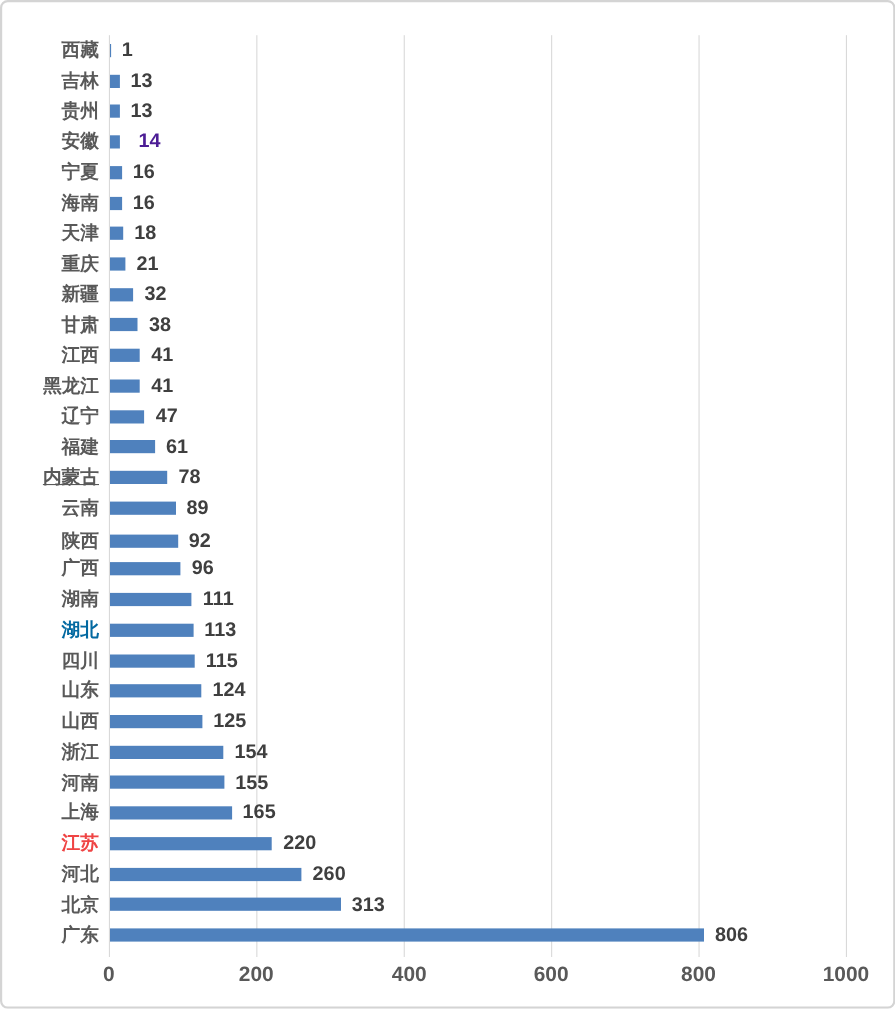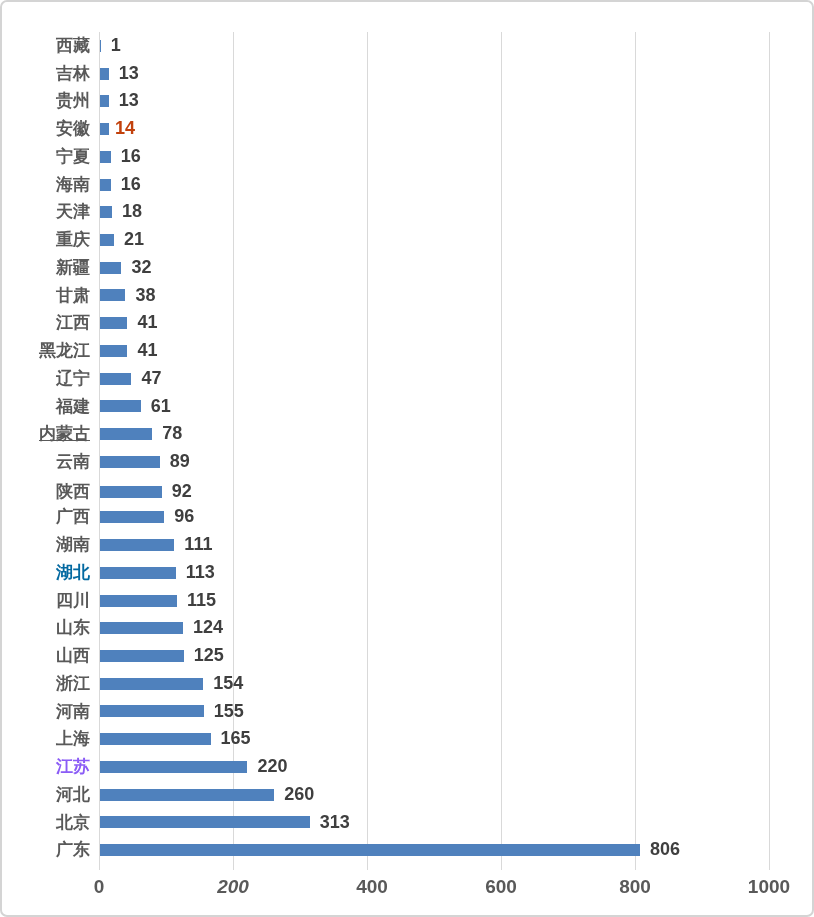--- a/index.html
+++ b/index.html
@@ -85,21 +85,21 @@
         <div class="val-label" style="left: 116.71px; line-height: 27.7333px; color: rgb(63, 63, 63);">13</div>
       </div>
       <div class="row" style="top: 85.4667px; height: 27.7333px;">
         <div class="cat-label" style="width: 88px; line-height: 27.7333px; color: rgb(89, 89, 89);">贵州</div>
         <div class="bar" style="left: 98px; width: 8.71px; top: 7.86667px; background: rgb(79, 129, 189);"></div>
         <div class="val-label" style="left: 116.71px; line-height: 27.7333px; color: rgb(63, 63, 63);">13</div>
       </div>
       <div class="row" style="top: 113.2px; height: 27.7333px;">
         <div class="cat-label" style="width: 88px; line-height: 27.7333px; color: rgb(89, 89, 89);">安徽</div>
         <div class="bar" style="left: 98px; width: 9.38px; top: 7.86667px; background: rgb(79, 129, 189);"></div>
-        <div class="val-label" style="left: 113px; line-height: 27.7333px; color: #c2410c;">14</div>
+        <div class="val-label" style="left: 124px; line-height: 27.7333px; color: #4c1d95;">14</div>
       </div>
       <div class="row" style="top: 140.933px; height: 27.7333px;">
         <div class="cat-label" style="width: 88px; line-height: 27.7333px; color: rgb(89, 89, 89);">宁夏</div>
         <div class="bar" style="left: 98px; width: 10.72px; top: 7.86667px; background: rgb(79, 129, 189);"></div>
         <div class="val-label" style="left: 118.72px; line-height: 27.7333px; color: rgb(63, 63, 63);">16</div>
       </div>
       <div class="row" style="top: 168.667px; height: 27.7333px;">
         <div class="cat-label" style="width: 88px; line-height: 27.7333px; color: rgb(89, 89, 89);">海南</div>
         <div class="bar" style="left: 98px; width: 10.72px; top: 7.86667px; background: rgb(79, 129, 189);"></div>
         <div class="val-label" style="left: 118.72px; line-height: 27.7333px; color: rgb(63, 63, 63);">16</div>
@@ -198,39 +198,39 @@
         <div class="cat-label" style="width: 88px; line-height: 27.7333px; color: rgb(89, 89, 89);">河南</div>
         <div class="bar" style="left: 98px; width: 103.85px; top: 7.86667px; background: rgb(79, 129, 189);"></div>
         <div class="val-label" style="left: 211.85px; line-height: 27.7333px; color: rgb(63, 63, 63);">155</div>
       </div>
       <div class="row" style="top: 723.333px; height: 27.7333px;">
         <div class="cat-label" style="width: 88px; line-height: 27.7333px; color: rgb(89, 89, 89);">上海</div>
         <div class="bar" style="left: 98px; width: 110.55px; top: 7.86667px; background: rgb(79, 129, 189);"></div>
         <div class="val-label" style="left: 218.55px; line-height: 27.7333px; color: rgb(63, 63, 63);">165</div>
       </div>
       <div class="row" style="top: 751.067px; height: 27.7333px;">
-        <div class="cat-label" style="width: 88px; line-height: 27.7333px; color: #8b5cf6;">江苏</div>
+        <div class="cat-label" style="width: 88px; line-height: 27.7333px; color: #ef4444;">江苏</div>
         <div class="bar" style="left: 98px; width: 147.4px; top: 7.86667px; background: rgb(79, 129, 189);"></div>
         <div class="val-label" style="left: 255.4px; line-height: 27.7333px; color: rgb(63, 63, 63);">220</div>
       </div>
       <div class="row" style="top: 778.8px; height: 27.7333px;">
         <div class="cat-label" style="width: 88px; line-height: 27.7333px; color: rgb(89, 89, 89);">河北</div>
         <div class="bar" style="left: 98px; width: 174.2px; top: 7.86667px; background: rgb(79, 129, 189);"></div>
         <div class="val-label" style="left: 282.2px; line-height: 27.7333px; color: rgb(63, 63, 63);">260</div>
       </div>
       <div class="row" style="top: 806.533px; height: 27.7333px;">
         <div class="cat-label" style="width: 88px; line-height: 27.7333px; color: rgb(89, 89, 89);">北京</div>
         <div class="bar" style="left: 98px; width: 209.71px; top: 7.86667px; background: rgb(79, 129, 189);"></div>
         <div class="val-label" style="left: 317.71px; line-height: 27.7333px; color: rgb(63, 63, 63);">313</div>
       </div>
       <div class="row" style="top: 834.267px; height: 27.7333px;">
         <div class="cat-label" style="width: 88px; line-height: 27.7333px; color: rgb(89, 89, 89);">广东</div>
         <div class="bar" style="left: 98px; width: 540.02px; top: 7.86667px; background: rgb(79, 129, 189);"></div>
         <div class="val-label" style="left: 648.02px; line-height: 27.7333px; color: rgb(63, 63, 63);">806</div>
       </div>
       <div class="tick-label" style="left: 97px; top: 874px; color: rgb(89, 89, 89);">0</div>
-      <div class="tick-label" style="left: 231px; top: 874px; color: rgb(89, 89, 89); font-style: italic;">200</div>
+      <div class="tick-label" style="left: 231px; top: 874px; color: rgb(89, 89, 89);">200</div>
       <div class="tick-label" style="left: 370px; top: 874px; color: rgb(89, 89, 89);">400</div>
       <div class="tick-label" style="left: 499px; top: 874px; color: rgb(89, 89, 89);">600</div>
       <div class="tick-label" style="left: 633px; top: 874px; color: rgb(89, 89, 89);">800</div>
       <div class="tick-label" style="left: 767px; top: 874px; color: rgb(89, 89, 89);">1000</div>
     </div>
 </div>
 
 </body></html>

